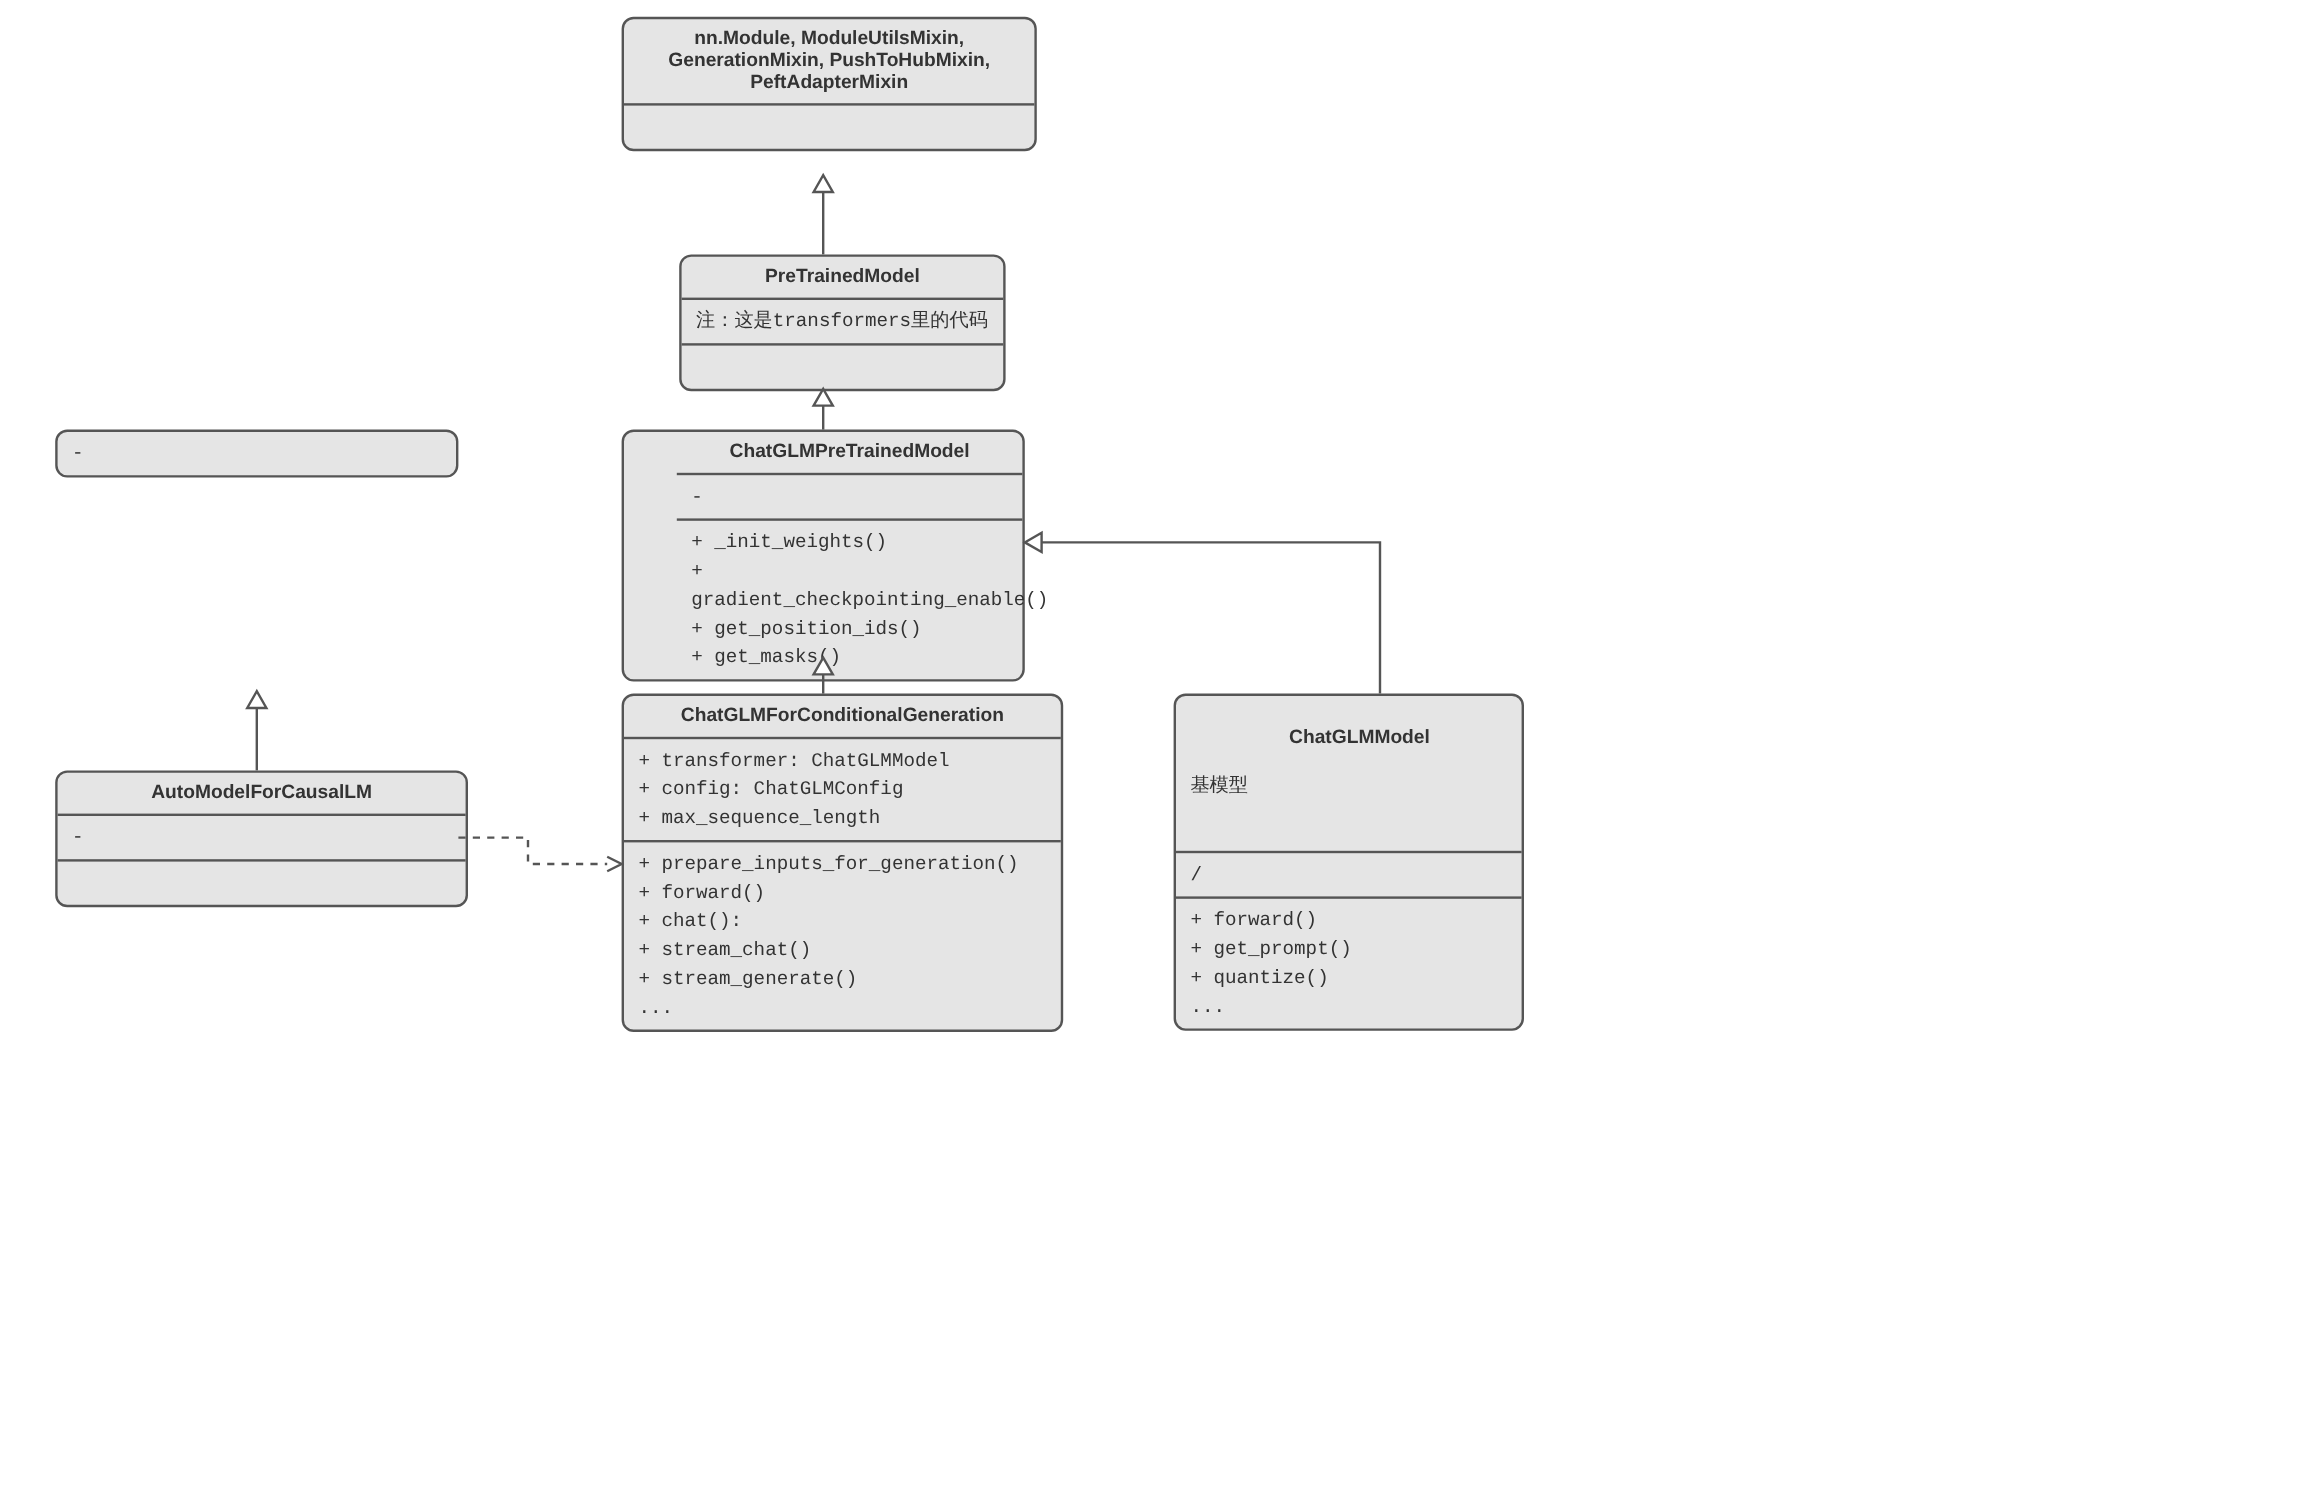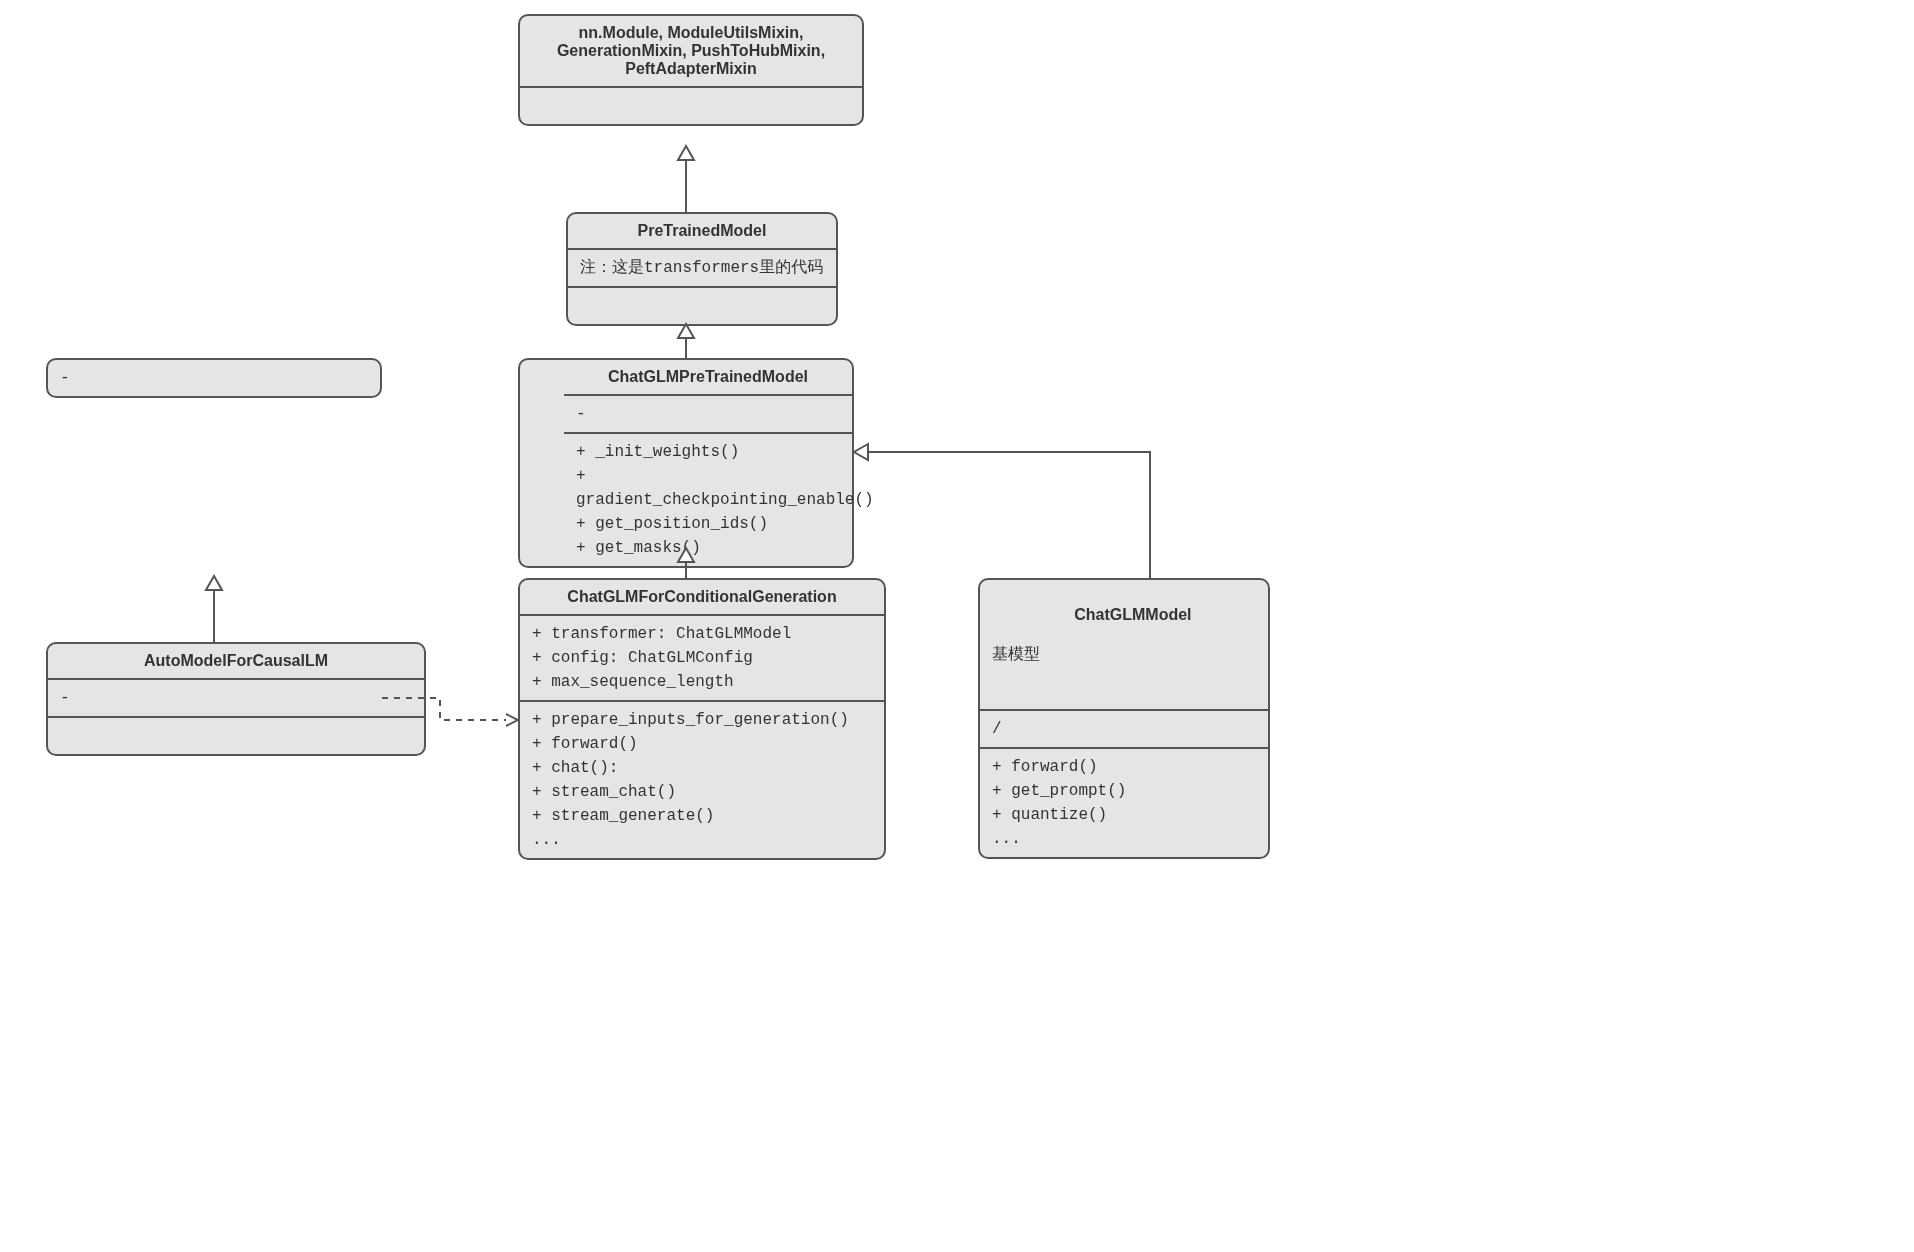--- a/index.html
+++ b/index.html
@@ -72,21 +72,21 @@
 
 <div class="uml-box" style="left:518px; top:358px; width:336px;padding-left:44px;">
   <div class="uml-title">ChatGLMPreTrainedModel</div>
   <div class="uml-section">-</div>
   <div class="uml-section">+ _init_weights()
 + gradient_checkpointing_enable()
 + get_position_ids()
 + get_masks()</div>
 </div>
 
-<div class="uml-box" style="left:46px; top:642px; width:380px;">
+<div class="uml-box" style="left:46px; top:642px; width:344px;">
   <div class="uml-title">AutoModelForCausalLM</div>
   <div class="uml-section">-</div>
   <div class="uml-section"></div>
 </div>
 
 <div class="uml-box" style="left:518px; top:578px; width:368px;">
   <div class="uml-title">ChatGLMForConditionalGeneration</div>
   <div class="uml-section">+ transformer: ChatGLMModel
 + config: ChatGLMConfig
 + max_sequence_length</div>

